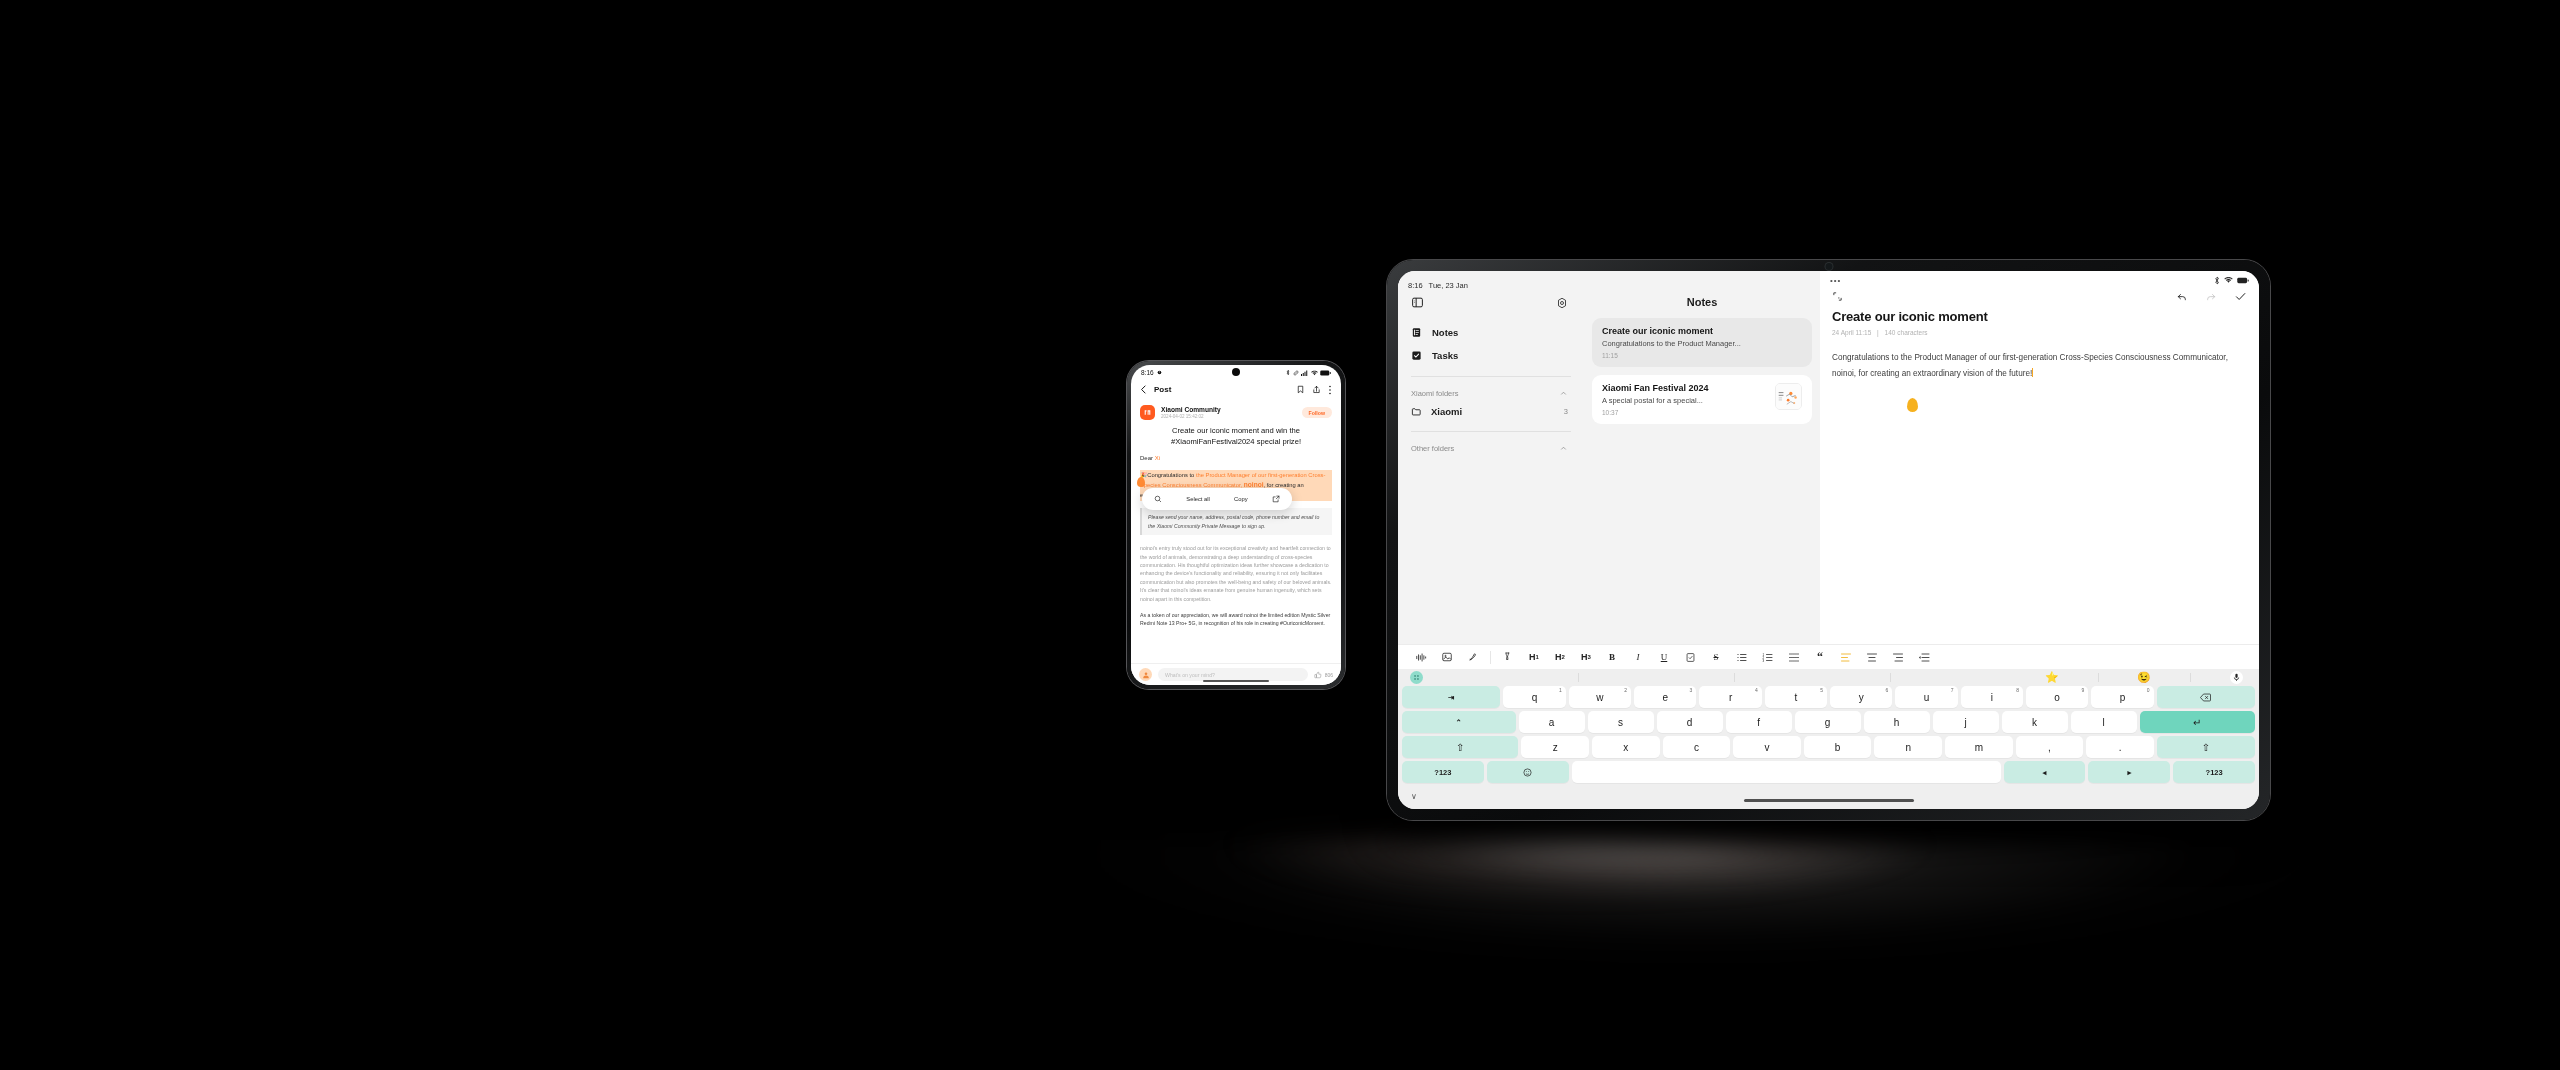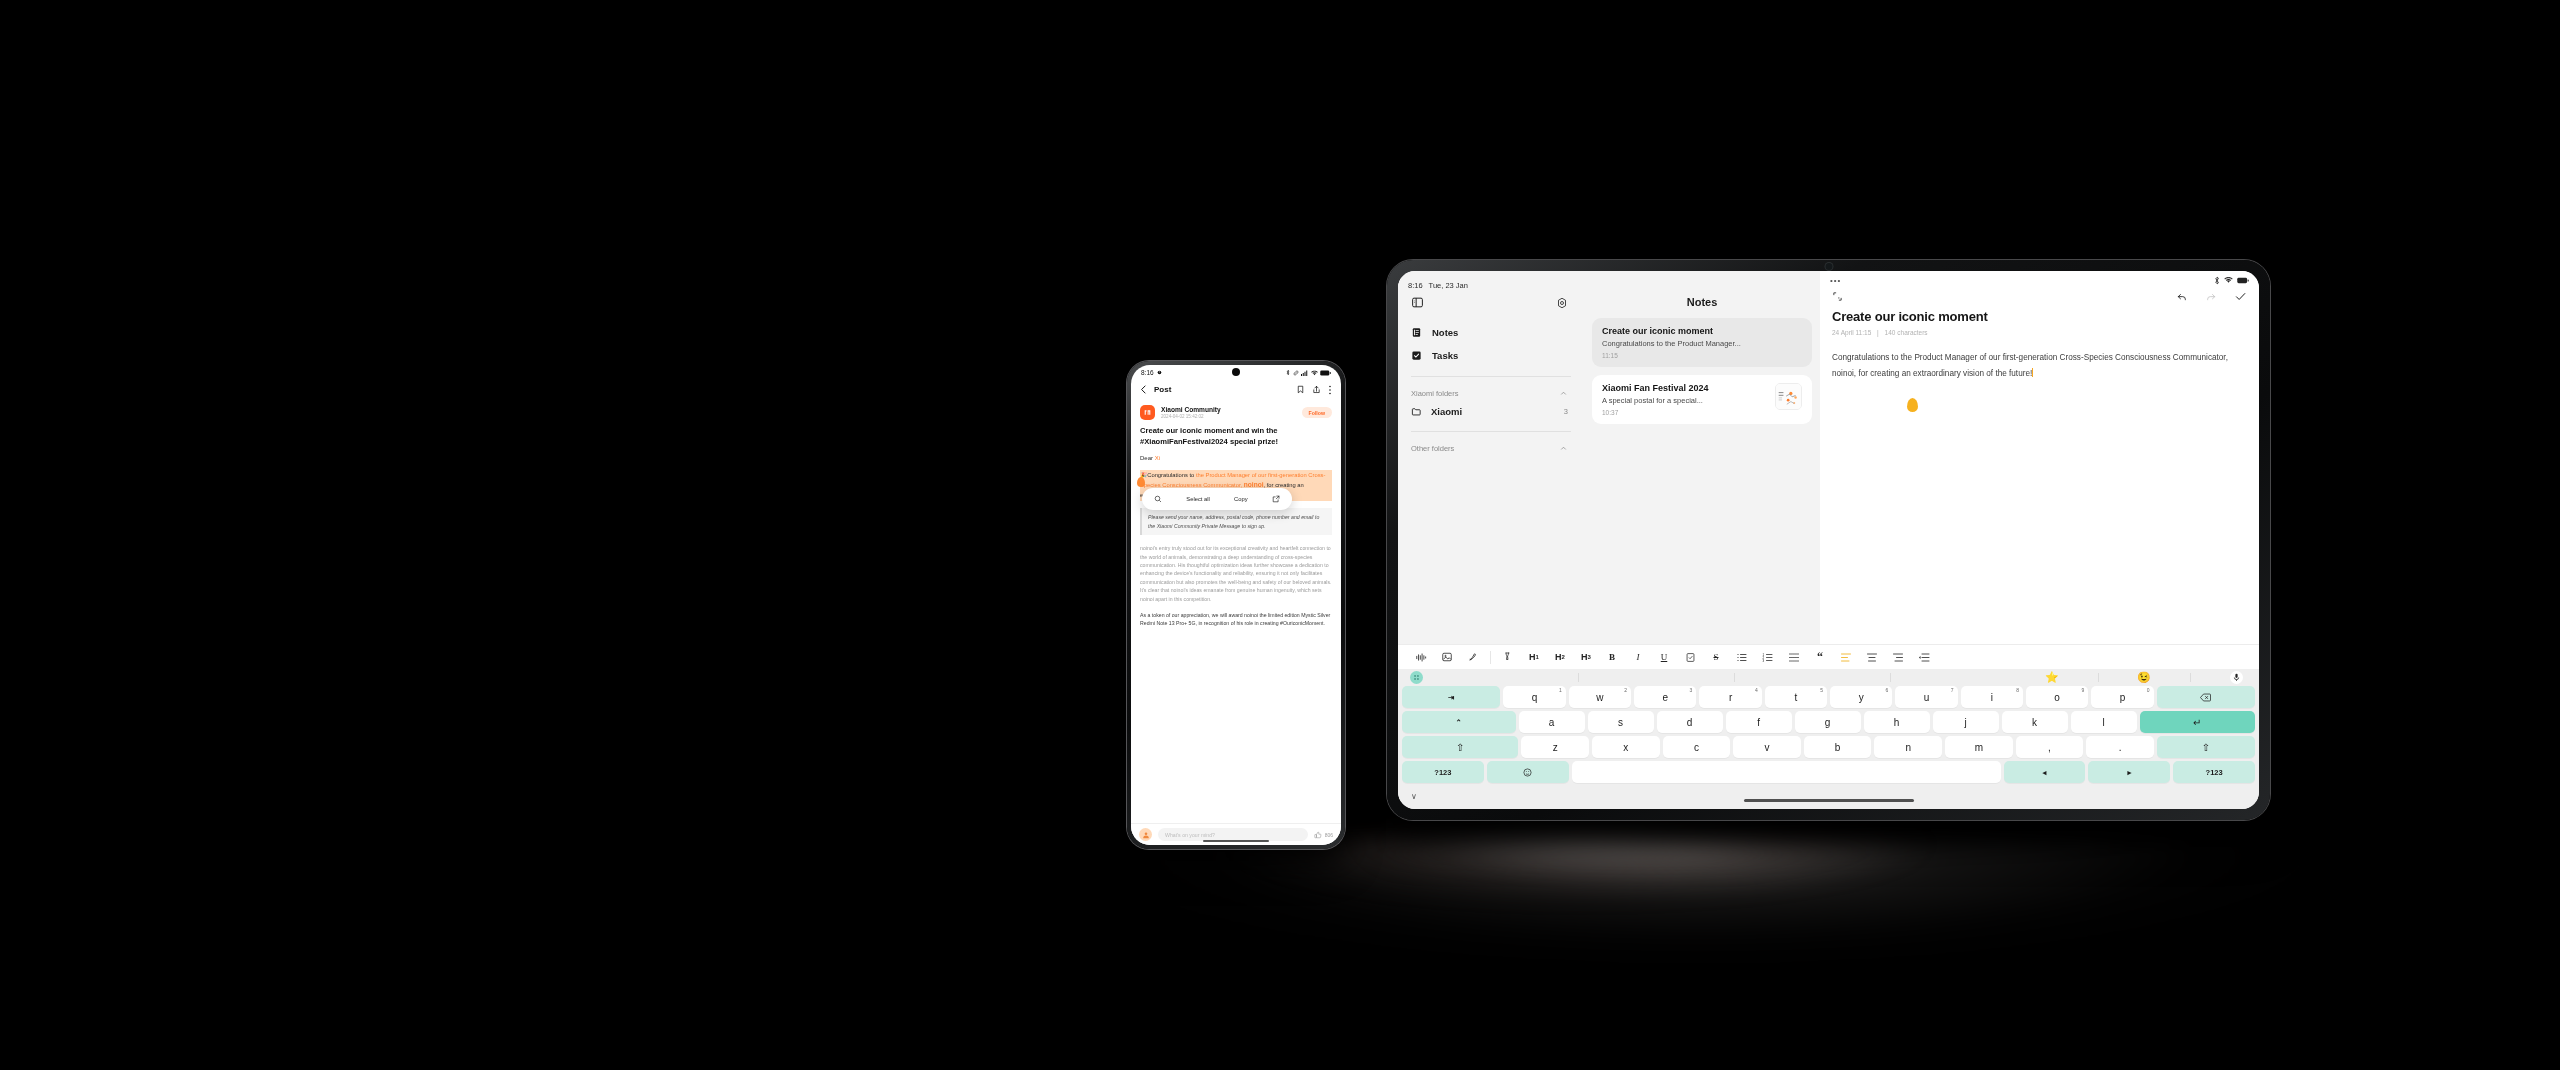--- a/index.html
+++ b/index.html
@@ -112,41 +112,41 @@
   .key.f{ background:#c9ece3; }
   .key.enter{ background:#6fd5bd; flex:1.75;} .key.w14{flex:1.45;} .key.w15{flex:1.58;} .key.w17{flex:1.72;}
   .key.space{ flex:7.6; }
   .key.sm{ font-size:7.5px; font-weight:bold;}
   .kb-bottom{ height:21px; display:flex; align-items:center; position:relative;}
   .kb-down{ padding-left:13px; color:#555; }
   .home-ind{ position:absolute; left:50%; transform:translateX(-50%); bottom:5px; width:170px;height:3px;border-radius:2px;background:#505050;}
 
   
   .phone{
-    position:absolute; left:1127px; top:361px; width:218px; height:488px;
+    position:absolute; left:1127px; top:361px; width:218px; height:328px;
     background: linear-gradient(155deg,#4b4d4f 0%, #141516 22%, #0b0c0d 62%, #2b2d2f 100%);
     border-radius:22px; padding:4px;
     box-shadow: 0 0 0 1px rgba(170,170,175,0.5), 0 16px 34px rgba(0,0,0,0.85);
     z-index:10;
   }
   .phone-screen{ position:relative; width:100%; height:100%; background:#fff; border-radius:19px; overflow:hidden; display:flex; flex-direction:column;}
   .ph-statusbar{ height:15px; display:flex; align-items:center; padding:0 10px; font-size:6.5px; color:#111; position:relative; flex:none;}
   .ph-sb-left{ display:flex; align-items:center; gap:3px; }
   .ph-punch{ position:absolute; left:50%; top:3px; transform:translateX(-50%); width:8px;height:8px;border-radius:50%; background:#0a0a0a;}
   .ph-sb-right{ margin-left:auto; display:flex; align-items:center; gap:2.5px;}
   .ph-appbar{ height:19px; display:flex; align-items:center; padding:0 9px; gap:7px; flex:none;}
   .ph-appbar .ttl{ font-size:8px; font-weight:bold; color:#111; }
   .ph-appbar .sp{ flex:1; }
   .ph-content{ flex:1; padding:0 9px; overflow:hidden; position:relative; }
   .ph-author{ display:flex; align-items:center; gap:6px; padding:6px 0 5px; }
   .ph-avatar{ width:15px;height:15px;border-radius:5px;background:#ff5a1f; display:flex;align-items:center;justify-content:center;flex:none;}
   .ph-auth-txt .nm{ font-size:6.6px; font-weight:bold; color:#111;}
   .ph-auth-txt .dt{ font-size:4.6px; color:#b0b0b0; margin-top:1.5px;}
   .ph-follow{ margin-left:auto; background:#ffe9dc; color:#ff6a28; font-size:5.2px; font-weight:bold; padding:2.5px 7px; border-radius:8px;}
-  .ph-post-title{ font-size:7.6px; font-weight:bold; color:#111; line-height:1.5; }
+  .ph-post-title{ font-size:7.6px; font-weight:normal; color:#111; line-height:1.5;text-align:center; }
   .ph-dear{ font-size:6px; color:#2c2c2c; margin-top:7px;}
   .ph-dear b{ color:#ff7a29; font-weight:normal;}
   .ph-hl{ background:#ffd9b8; color:#2b2b2b; font-size:5.8px; line-height:1.62; margin-top:9px; padding:1px 0; position:relative;}
   .ph-hl .org{ color:#ff7f2e; }
   .ph-hl .big{ font-size:6.6px; color:#ff7f2e; font-weight:bold;}
   .sel-handle{ position:absolute; width:8px;height:10px;background:#ff8a33; border-radius:50% 50% 50% 50% / 60% 60% 40% 40%;}
   .ph-quote{ background:#f5f5f5; border-left:2px solid #d8d8d8; padding:5px 6px; margin-top:7px;
      font-size:5.2px; font-style:italic; line-height:1.62; color:#4f4f4f;}
   .ph-para{ font-size:5.2px; line-height:1.62; color:#9b9b9b; margin-top:9px;}
   .ph-para.dk{ color:#3a3a3a; margin-top:8px;}

